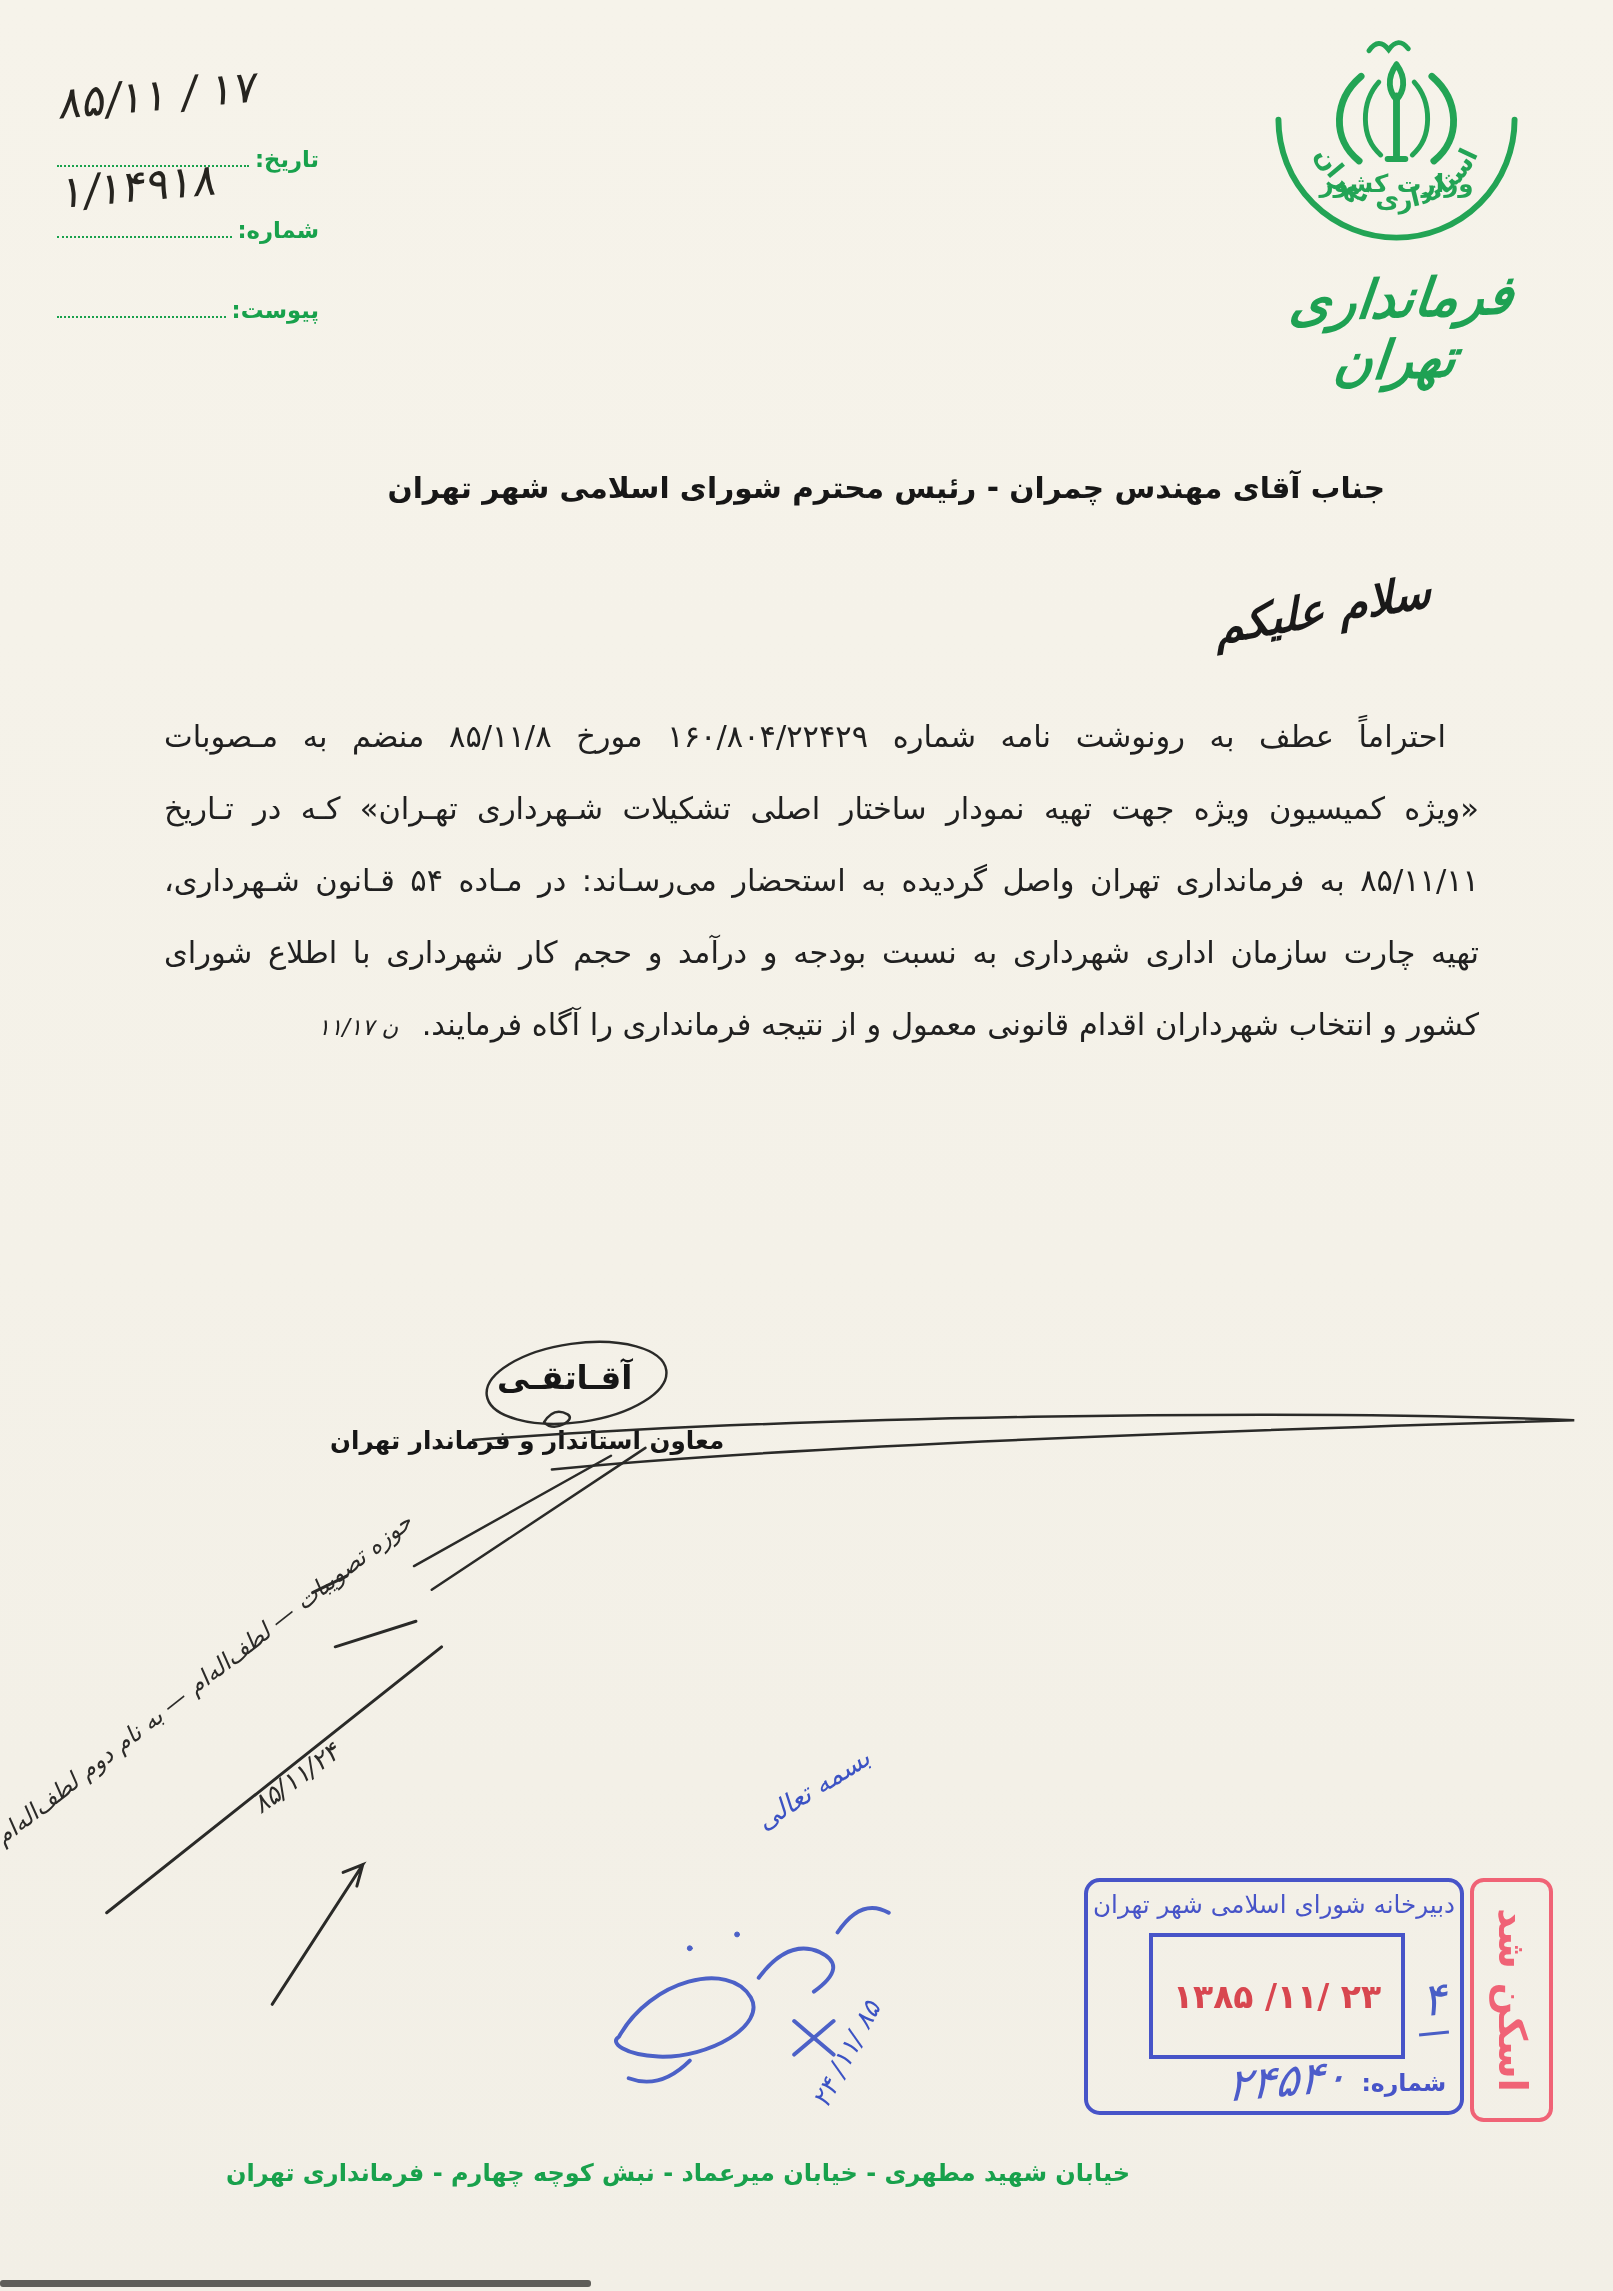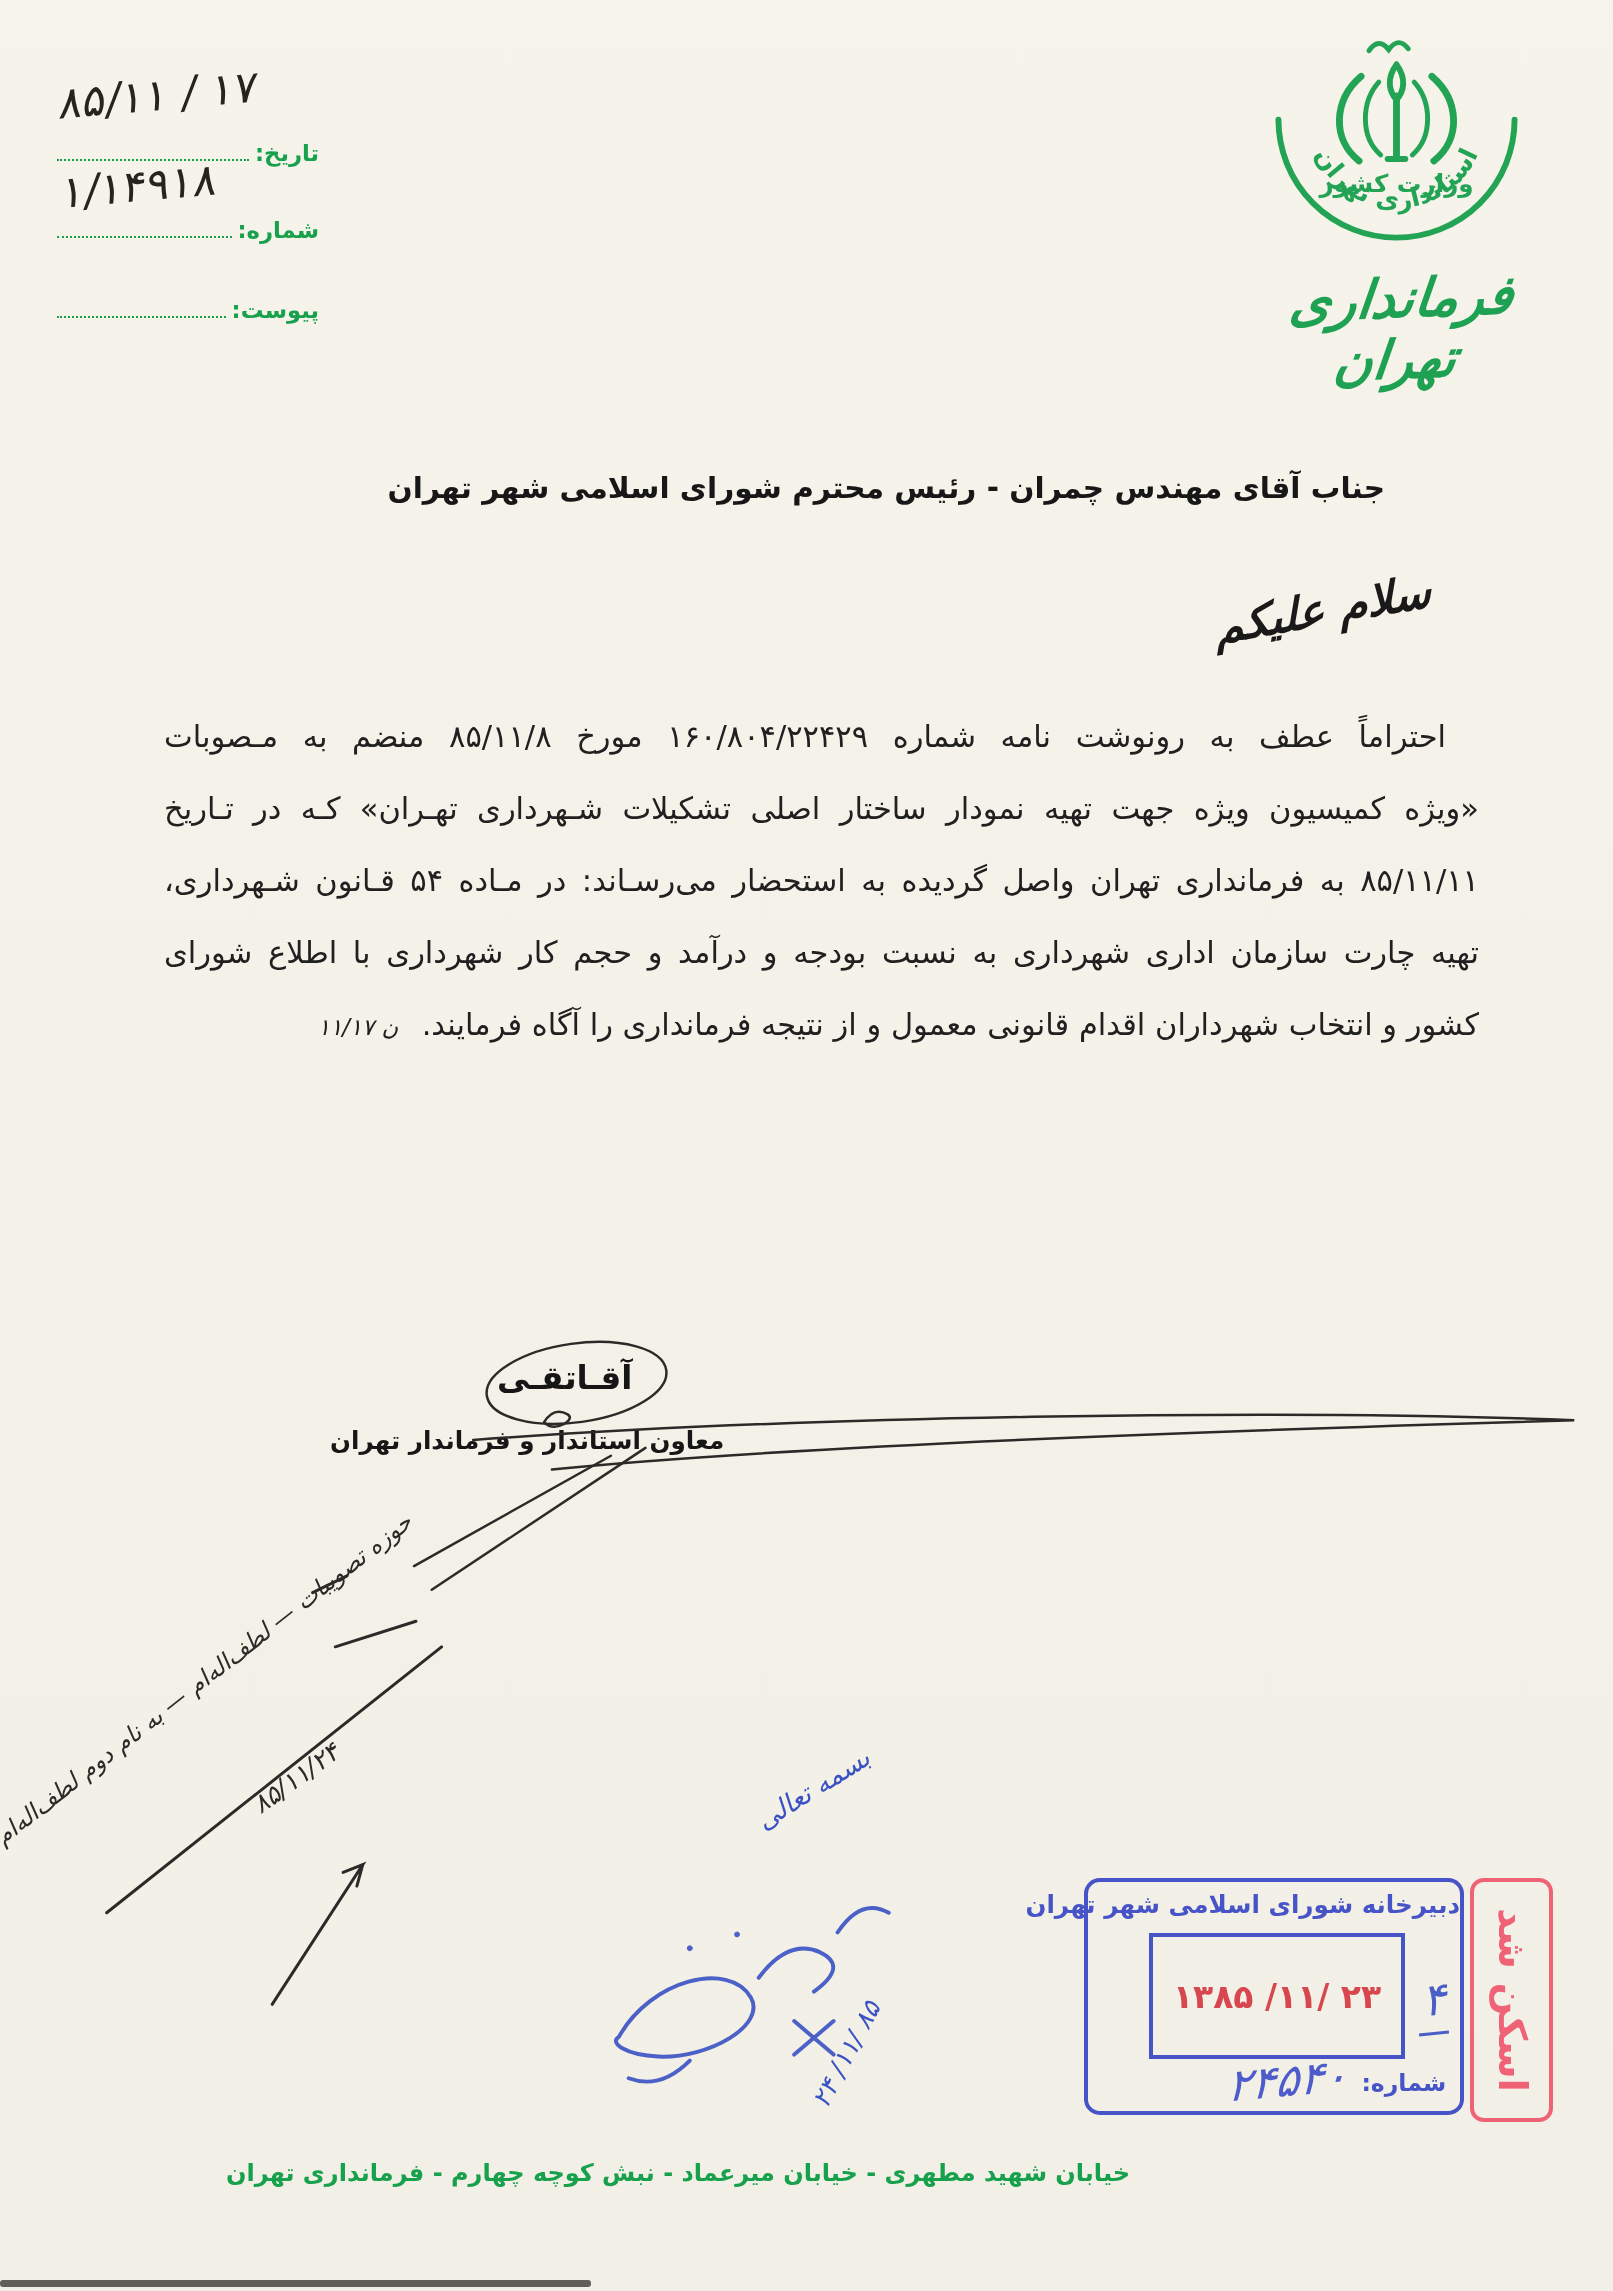--- a/index.html
+++ b/index.html
@@ -72,21 +72,21 @@
   }
   .blue-hw{color:#3b52c4;font-style:italic;white-space:nowrap;}
 
   
   #sec-stamp{
     left:1084px;top:1878px;width:372px;height:229px;
     border:4.9px solid #3947c6;border-radius:15.8px;
     direction:rtl;opacity:.92;
   }
   #sec-stamp .title{
-    text-align:center;color:#3947c6;font-weight:bold;font-size:24.6px;
+    text-align:center;color:#3947c6;font-weight:normal;font-size:24.6px;
     margin-top:7.9px;white-space:nowrap;
   }
   #sec-stamp .inner{
     position:absolute;left:61px;top:51px;width:248px;height:118px;
     border:4.9px solid #3947c6;display:flex;align-items:center;justify-content:center;
   }
   #sec-stamp .red-date{
     color:#d63843;font-weight:bold;font-size:33px;letter-spacing:3px;white-space:nowrap;
   }
   #sec-stamp .idx{
@@ -125,21 +125,21 @@
   #scan-edge{
     left:0;top:2280px;width:591px;height:6.9px;background:#45443f;opacity:.85;border-radius:3px;
   }
   svg text{font-family:"DejaVu Sans",sans-serif;}
 </style>
 </head>
 <body>
 
 <div id="page">
 
-  <div class="abs form-row" style="left:57px;top:140px;width:262px;">
+  <div class="abs form-row" style="left:57px;top:146px;width:262px;">
     <span>تاریخ:</span>
     <span class="leader"></span>
   </div>
   <div class="abs form-row" style="left:57px;top:217px;width:262px;">
     <span>شماره:</span>
     <span class="leader"></span>
   </div>
   <div class="abs form-row" style="left:57px;top:297px;width:262px;">
     <span>پیوست:</span>
     <span class="leader"></span>

